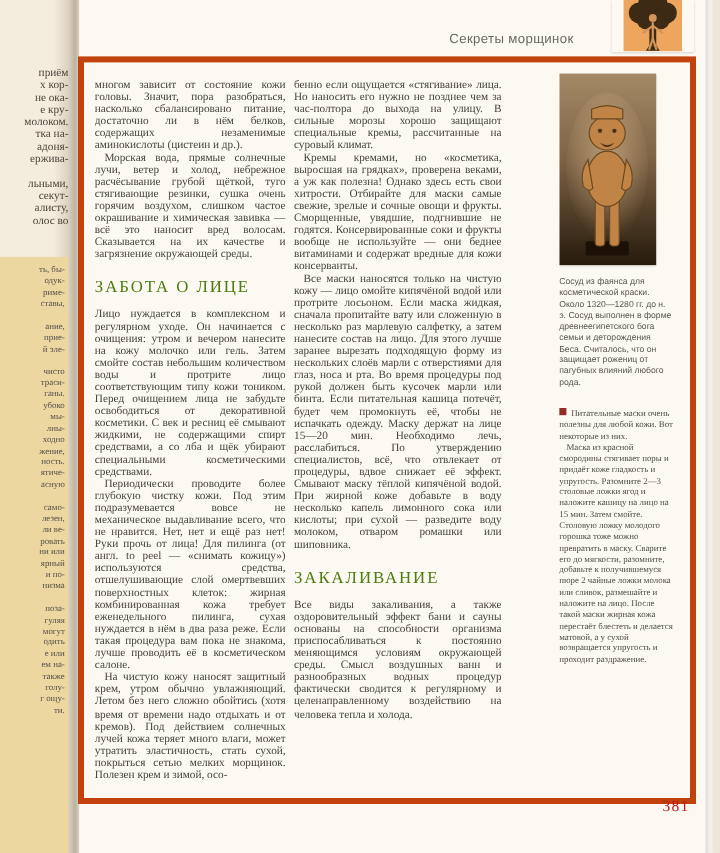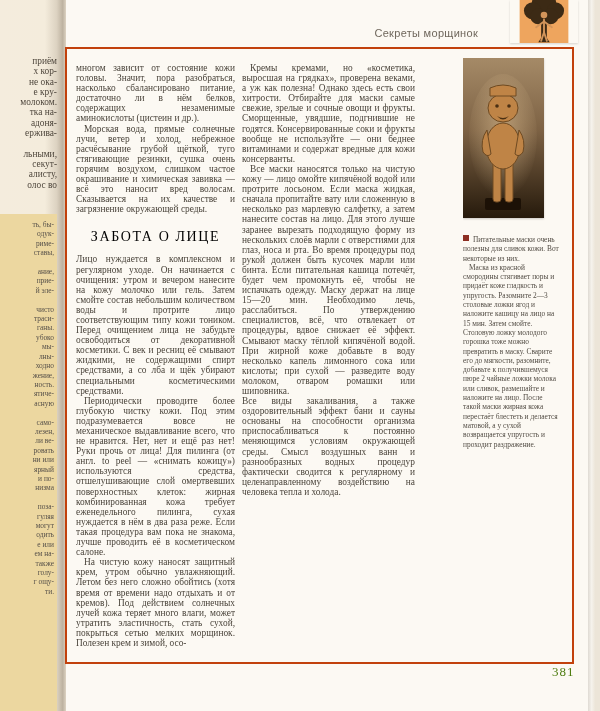--- a/index.html
+++ b/index.html
@@ -17,44 +17,44 @@
 
   
   .running-head{position:absolute;top:27px;right:122px;
     font-family:"Liberation Sans","DejaVu Sans",sans-serif;
     font-size:11px;color:#6f675c;letter-spacing:.3px;}
   .chapter-icon{position:absolute;left:510px;top:0;width:68px;height:43px;overflow:hidden;
     box-shadow:0 1px 2px rgba(0,0,0,.15);}
 
   
   .content-box{position:absolute;left:65px;top:47px;width:505px;height:613px;
-    border:2px solid #c2410c;background:#fcf9f3;overflow:hidden;}
+    border:5px solid #c2410c;background:#fcf9f3;overflow:hidden;}
   .col{position:absolute;top:14px;overflow:hidden;}
   .col1{left:9px;width:159px;height:588px;}
   .col2{left:175px;width:173px;height:588px;}
   .body-text{margin:0;font-size:9.4px;line-height:10.1px;color:#4a443b;
     text-align:justify;text-indent:8px;hyphens:auto;}
   .noindent{text-indent:0;}
   .section-heading{margin:15px 0 9px 0;font-weight:normal;font-size:14px;
-    letter-spacing:1.6px;color:#000000;font-family:"Liberation Serif","DejaVu Serif",serif;text-align:center;}
+    letter-spacing:1.6px;color:#4d7c0f;font-family:"Liberation Serif","DejaVu Serif",serif;}
 
   
   .sidebar{position:absolute;left:396px;top:9px;width:96px;height:596px;overflow:hidden;}
   .figurine{width:81px;height:160px;display:block;box-shadow:0 1px 2px rgba(0,0,0,.2);}
   .caption{margin:9px 2px 0 0;font-family:"Liberation Sans","DejaVu Sans",sans-serif;
     font-size:7.2px;line-height:9.3px;color:#5c554a;}
   .tip{margin-top:17px;}
   .tip-text{margin:0;font-size:7.4px;line-height:9.3px;color:#524c44;text-align:left;}
   .tip-indent{text-indent:6px;}
   .bullet{display:inline-block;width:6px;height:6px;background:#8d2f23;
     margin-right:4px;vertical-align:1px;}
 
   
   .page-number{position:absolute;left:552px;top:664px;font-size:13px;
-    letter-spacing:1px;color:#4d7c0f;}
+    letter-spacing:1px;color:#b91c1c;}
   .page-edge-right{position:absolute;left:588px;top:0;width:12px;height:711px;
     background:linear-gradient(to right,rgba(90,80,65,.18) 0,rgba(90,80,65,.04) 30%,#ece5d8 60%);}
 </style>
 </head>
 <body>
 
 <div class="page">
 
   <div class="gutter">
     <div class="frag frag-white">приём
@@ -143,22 +143,24 @@
     <div class="col col1">
       <p class="body-text noindent">многом зависит от состояние кожи головы. Значит, пора разобраться, насколько сбалансировано питание, достаточно ли в нём белков, содержащих незаменимые аминокислоты (цистеин и др.).</p>
       <p class="body-text">Морская вода, прямые солнечные лучи, ветер и холод, небрежное расчёсывание грубой щёткой, туго стягивающие резинки, сушка очень горячим воздухом, слишком частое окрашивание и химическая завивка — всё это наносит вред волосам. Сказывается на их качестве и загрязнение окружающей среды.</p>
       <h2 class="section-heading">ЗАБОТА О ЛИЦЕ</h2>
       <p class="body-text noindent">Лицо нуждается в комплексном и регулярном уходе. Он начинается с очищения: утром и вечером нанесите на кожу молочко или гель. Затем смойте состав небольшим количеством воды и протрите лицо соответствующим типу кожи тоником. Перед очищением лица не забудьте освободиться от декоративной косметики. С век и ресниц её смывают жидкими, не содержащими спирт средствами, а со лба и щёк убирают специальными косметическими средствами.</p>
       <p class="body-text">Периодически проводите более глубокую чистку кожи. Под этим подразумевается вовсе не механическое выдавливание всего, что не нравится. Нет, нет и ещё раз нет! Руки прочь от лица! Для пилинга (от англ. to peel — «снимать кожицу») используются средства, отшелушивающие слой омертвевших поверхностных клеток: жирная комбинированная кожа требует еженедельного пилинга, сухая нуждается в нём в два раза реже. Если такая процедура вам пока не знакома, лучше проводить её в косметическом салоне.</p>
       <p class="body-text">На чистую кожу наносят защитный крем, утром обычно увлажняющий. Летом без него сложно обойтись (хотя время от времени надо отдыхать и от кремов). Под действием солнечных лучей кожа теряет много влаги, может утратить эластичность, стать сухой, покрыться сетью мелких морщинок. Полезен крем и зимой, осо-</p>
     </div>
 
     <div class="col col2">
+      <p class="body-text noindent">бенно если ощущается «стягивание» лица. Но наносить его нужно не позднее чем за час-полтора до выхода на улицу. В сильные морозы хорошо защищают специальные кремы, рассчитанные на суровый климат.</p>
       <p class="body-text">Кремы кремами, но «косметика, выросшая на грядках», проверена веками, а уж как полезна! Однако здесь есть свои хитрости. Отбирайте для маски самые свежие, зрелые и сочные овощи и фрукты. Сморщенные, увядшие, подгнившие не годятся. Консервированные соки и фрукты вообще не используйте — они беднее витаминами и содержат вредные для кожи консерванты.</p>
       <p class="body-text">Все маски наносятся только на чистую кожу — лицо омойте кипячёной водой или протрите лосьоном. Если маска жидкая, сначала пропитайте вату или сложенную в несколько раз марлевую салфетку, а затем нанесите состав на лицо. Для этого лучше заранее вырезать подходящую форму из нескольких слоёв марли с отверстиями для глаз, носа и рта. Во время процедуры под рукой должен быть кусочек марли или бинта. Если питательная кашица потечёт, будет чем промокнуть её, чтобы не испачкать одежду. Маску держат на лице 15—20 мин. Необходимо лечь, расслабиться. По утверждению специалистов, всё, что отвлекает от процедуры, вдвое снижает её эффект. Смывают маску тёплой кипячёной водой. При жирной коже добавьте в воду несколько капель лимонного сока или кислоты; при сухой — разведите воду молоком, отваром ромашки или шиповника.</p>
+      <h2 class="section-heading">ЗАКАЛИВАНИЕ</h2>
       <p class="body-text noindent">Все виды закаливания, а также оздоровительный эффект бани и сауны основаны на способности организма приспосабливаться к постоянно меняющимся условиям окружающей среды. Смысл воздушных ванн и разнообразных водных процедур фактически сводится к регулярному и целенаправленному воздействию на человека тепла и холода.</p>
     </div>
 
     <div class="sidebar">
       <svg class="figurine" viewBox="0 0 81 160" xmlns="http://www.w3.org/2000/svg">
         <defs>
           <linearGradient id="bgG" x1="0" y1="0" x2="0" y2="1">
             <stop offset="0" stop-color="#a58a67"></stop>
             <stop offset="0.45" stop-color="#7d6244"></stop>
             <stop offset="1" stop-color="#261a0c"></stop>
@@ -179,23 +181,24 @@
           <path d="M56 72 q7 10 4 22 q-4 6 -8 2 z"></path>
           <ellipse cx="40" cy="50" rx="15" ry="14"></ellipse>
           <path d="M27 38 h26 v-8 q-13 -6 -26 0 z"></path>
         </g>
         <g fill="#4a2f12">
           <circle cx="34" cy="48" r="1.8"></circle>
           <circle cx="46" cy="48" r="1.8"></circle>
           <path d="M34 58 q6 4 12 0 q-6 7 -12 0 z"></path>
         </g>
       </svg>
+      <p class="caption">Сосуд из фаянса для косметической краски. Около 1320—1280 гг. до н. э. Сосуд выполнен в форме древнеегипетского бога семьи и деторождения Беса. Считалось, что он защищает рожениц от пагубных влияний любого рода.</p>
       <div class="tip">
         <p class="tip-text">
-          <span class="bullet"></span><span>Питательные маски очень полезны для сливок кожи. Вот некоторые из них.</span>
+          <span class="bullet"></span><span>Питательные маски очень полезны для любой кожи. Вот некоторые из них.</span>
         </p>
         <p class="tip-text tip-indent">Маска из красной смородины стягивает поры и придаёт коже гладкость и упругость. Разомните 2—3 столовые ложки ягод и наложите кашицу на лицо на 15 мин. Затем смойте. Столовую ложку молодого горошка тоже можно превратить в маску. Сварите его до мягкости, разомните, добавьте к получившемуся пюре 2 чайные ложки молока или сливок, размешайте и наложите на лицо. После такой маски жирная кожа перестаёт блестеть и делается матовой, а у сухой возвращается упругость и проходит раздражение.</p>
       </div>
     </div>
   </div>
 
   <div class="page-number">381</div>
   <div class="page-edge-right"></div>
 </div>
 

